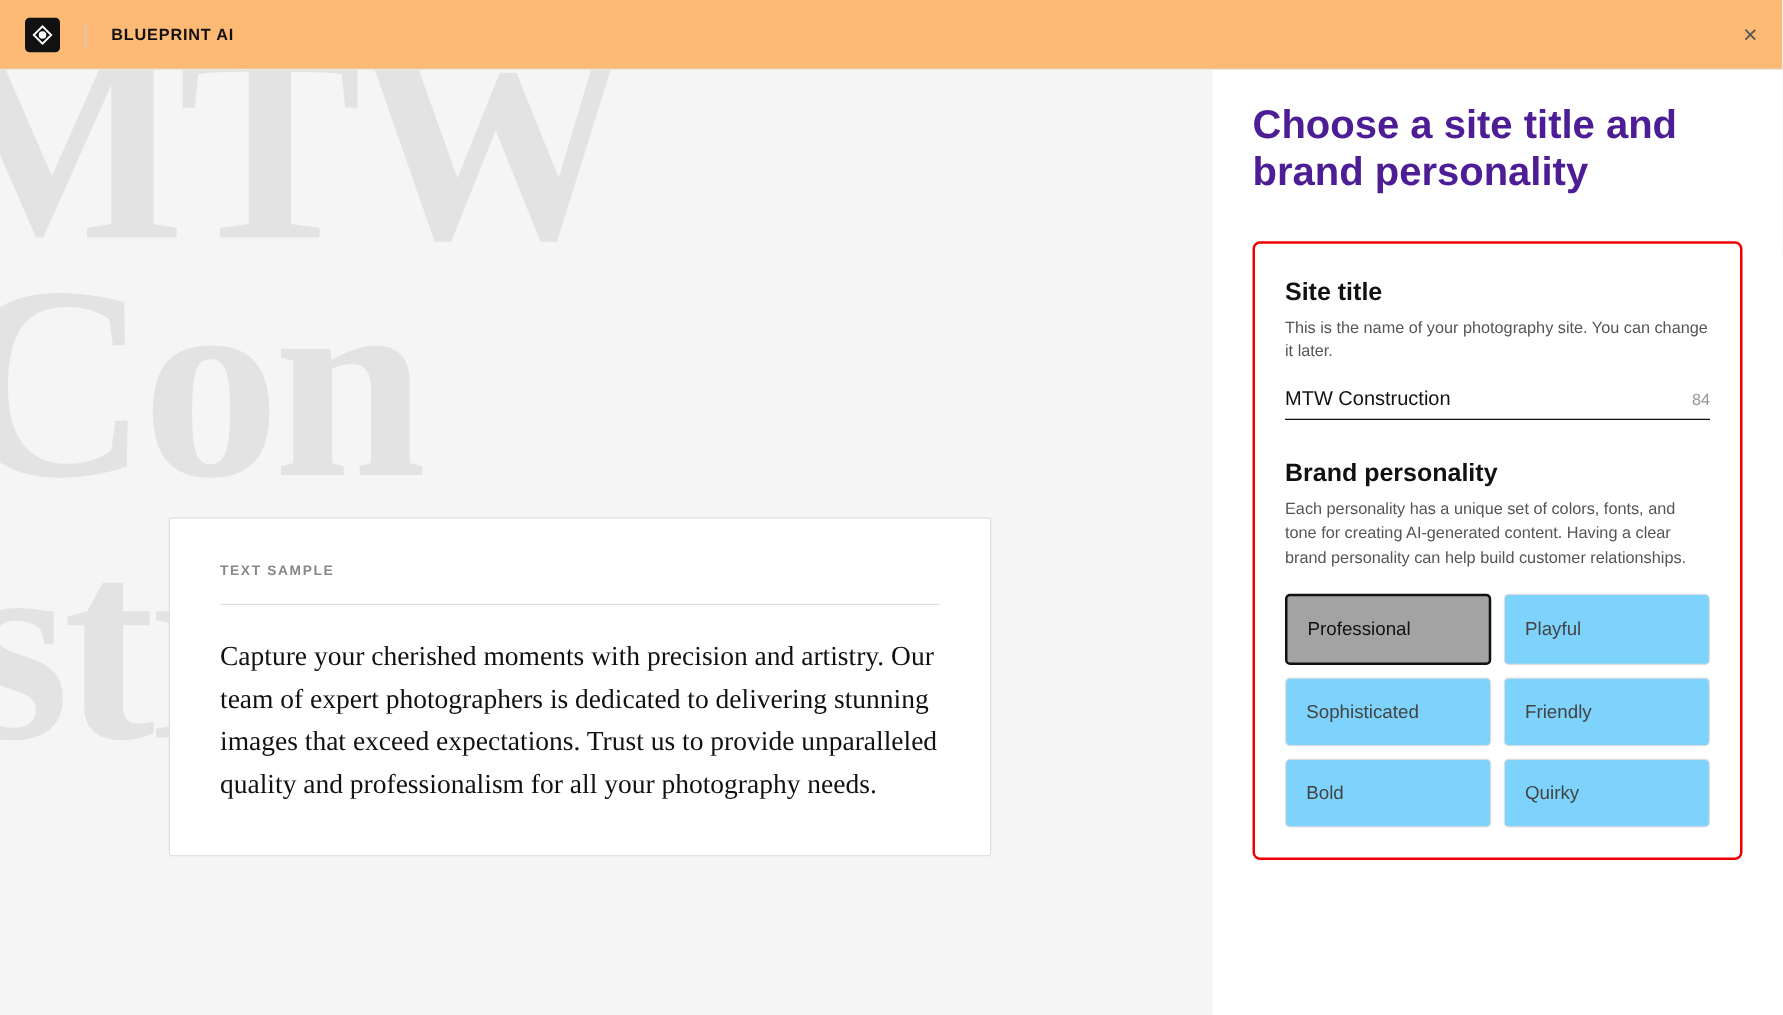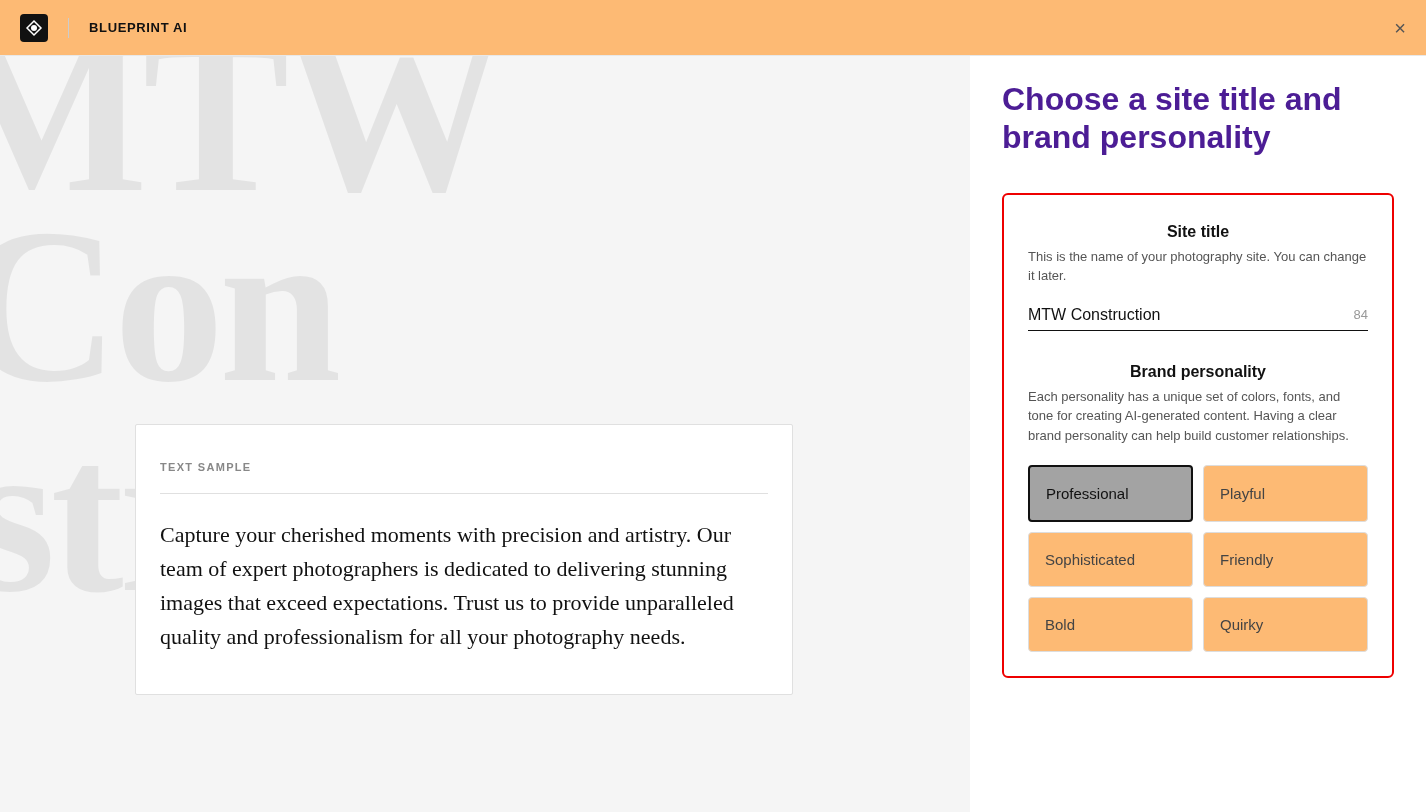--- a/index.html
+++ b/index.html
@@ -126,26 +126,26 @@
       font-weight: 700;
       color: rgba(0,0,0,0.07);
       white-space: nowrap;
       font-family: Georgia, serif;
       letter-spacing: -5px;
     }
 
     
     .text-sample-card {
       position: absolute;
-      top: 424px;
+      top: 414px;
       left: 135px;
       width: 658px;
       background: #fff;
       border: 1px solid #e0e0e0;
-      padding: 36px 24px 40px;
+      padding: 36px 40px 40px;
       border-radius: 2px;
     }
 
     .text-sample-label {
       font-size: 11px;
       font-weight: 600;
       letter-spacing: 0.12em;
       color: #888;
       text-transform: uppercase;
       margin-bottom: 20px;
@@ -186,25 +186,24 @@
     }
 
     
     .form-panel {
       border: 2.5px solid #e00;
       border-radius: 6px;
       padding: 28px 24px 24px;
     }
 
     .section-label {
-      font-size: 16px;
+      font-size: 20px;
       font-weight: 700;
       color: #111;
       margin-bottom: 6px;
-      text-align: center;
     }
 
     .section-description {
       font-size: 13px;
       color: #555;
       line-height: 1.5;
       margin-bottom: 20px;
     }
 
     .site-title-input-wrapper {
@@ -239,21 +238,21 @@
       gap: 10px;
     }
 
     .personality-option {
       border: 1.5px solid #ddd;
       border-radius: 4px;
       padding: 18px 16px;
       font-size: 15px;
       color: #444;
       cursor: pointer;
-      background: #fdba74;
+      background: #7dd3fc;
       text-align: left;
       transition: border-color 0.15s, background 0.15s;
     }
 
     .personality-option.selected {
       border: 2px solid #111;
       color: #111;
       font-weight: 500;
       background: #a3a3a3;
     }

